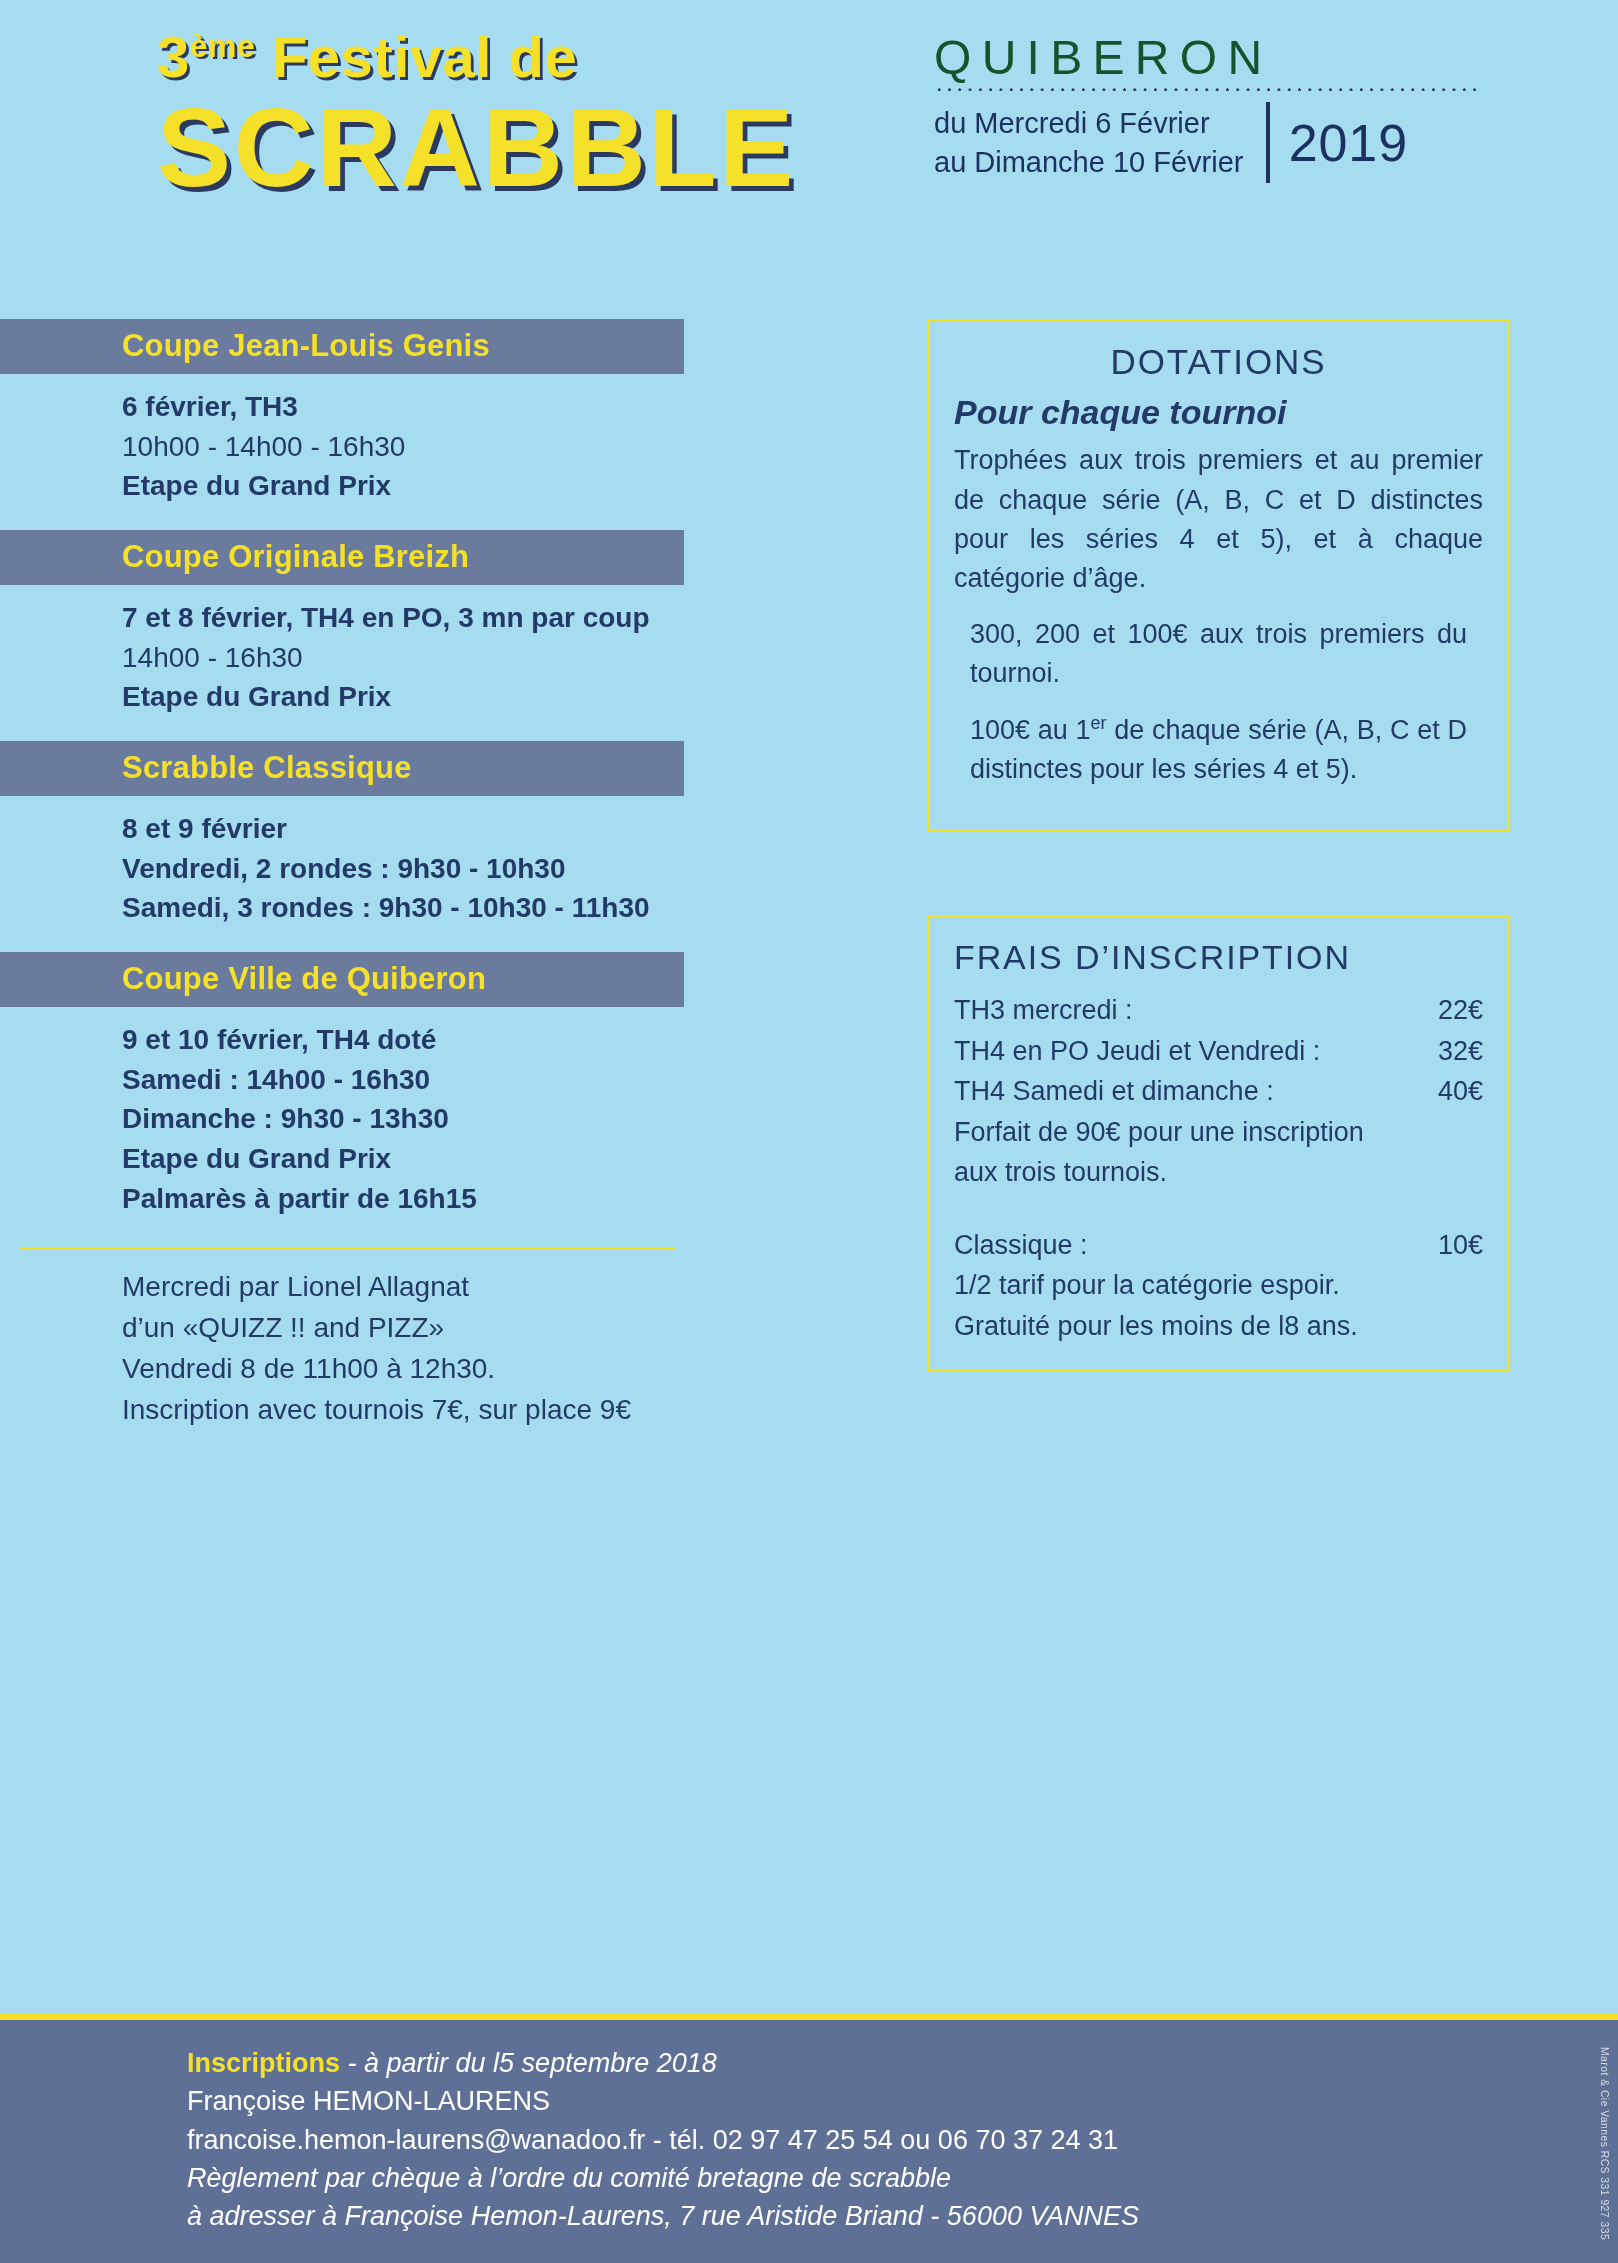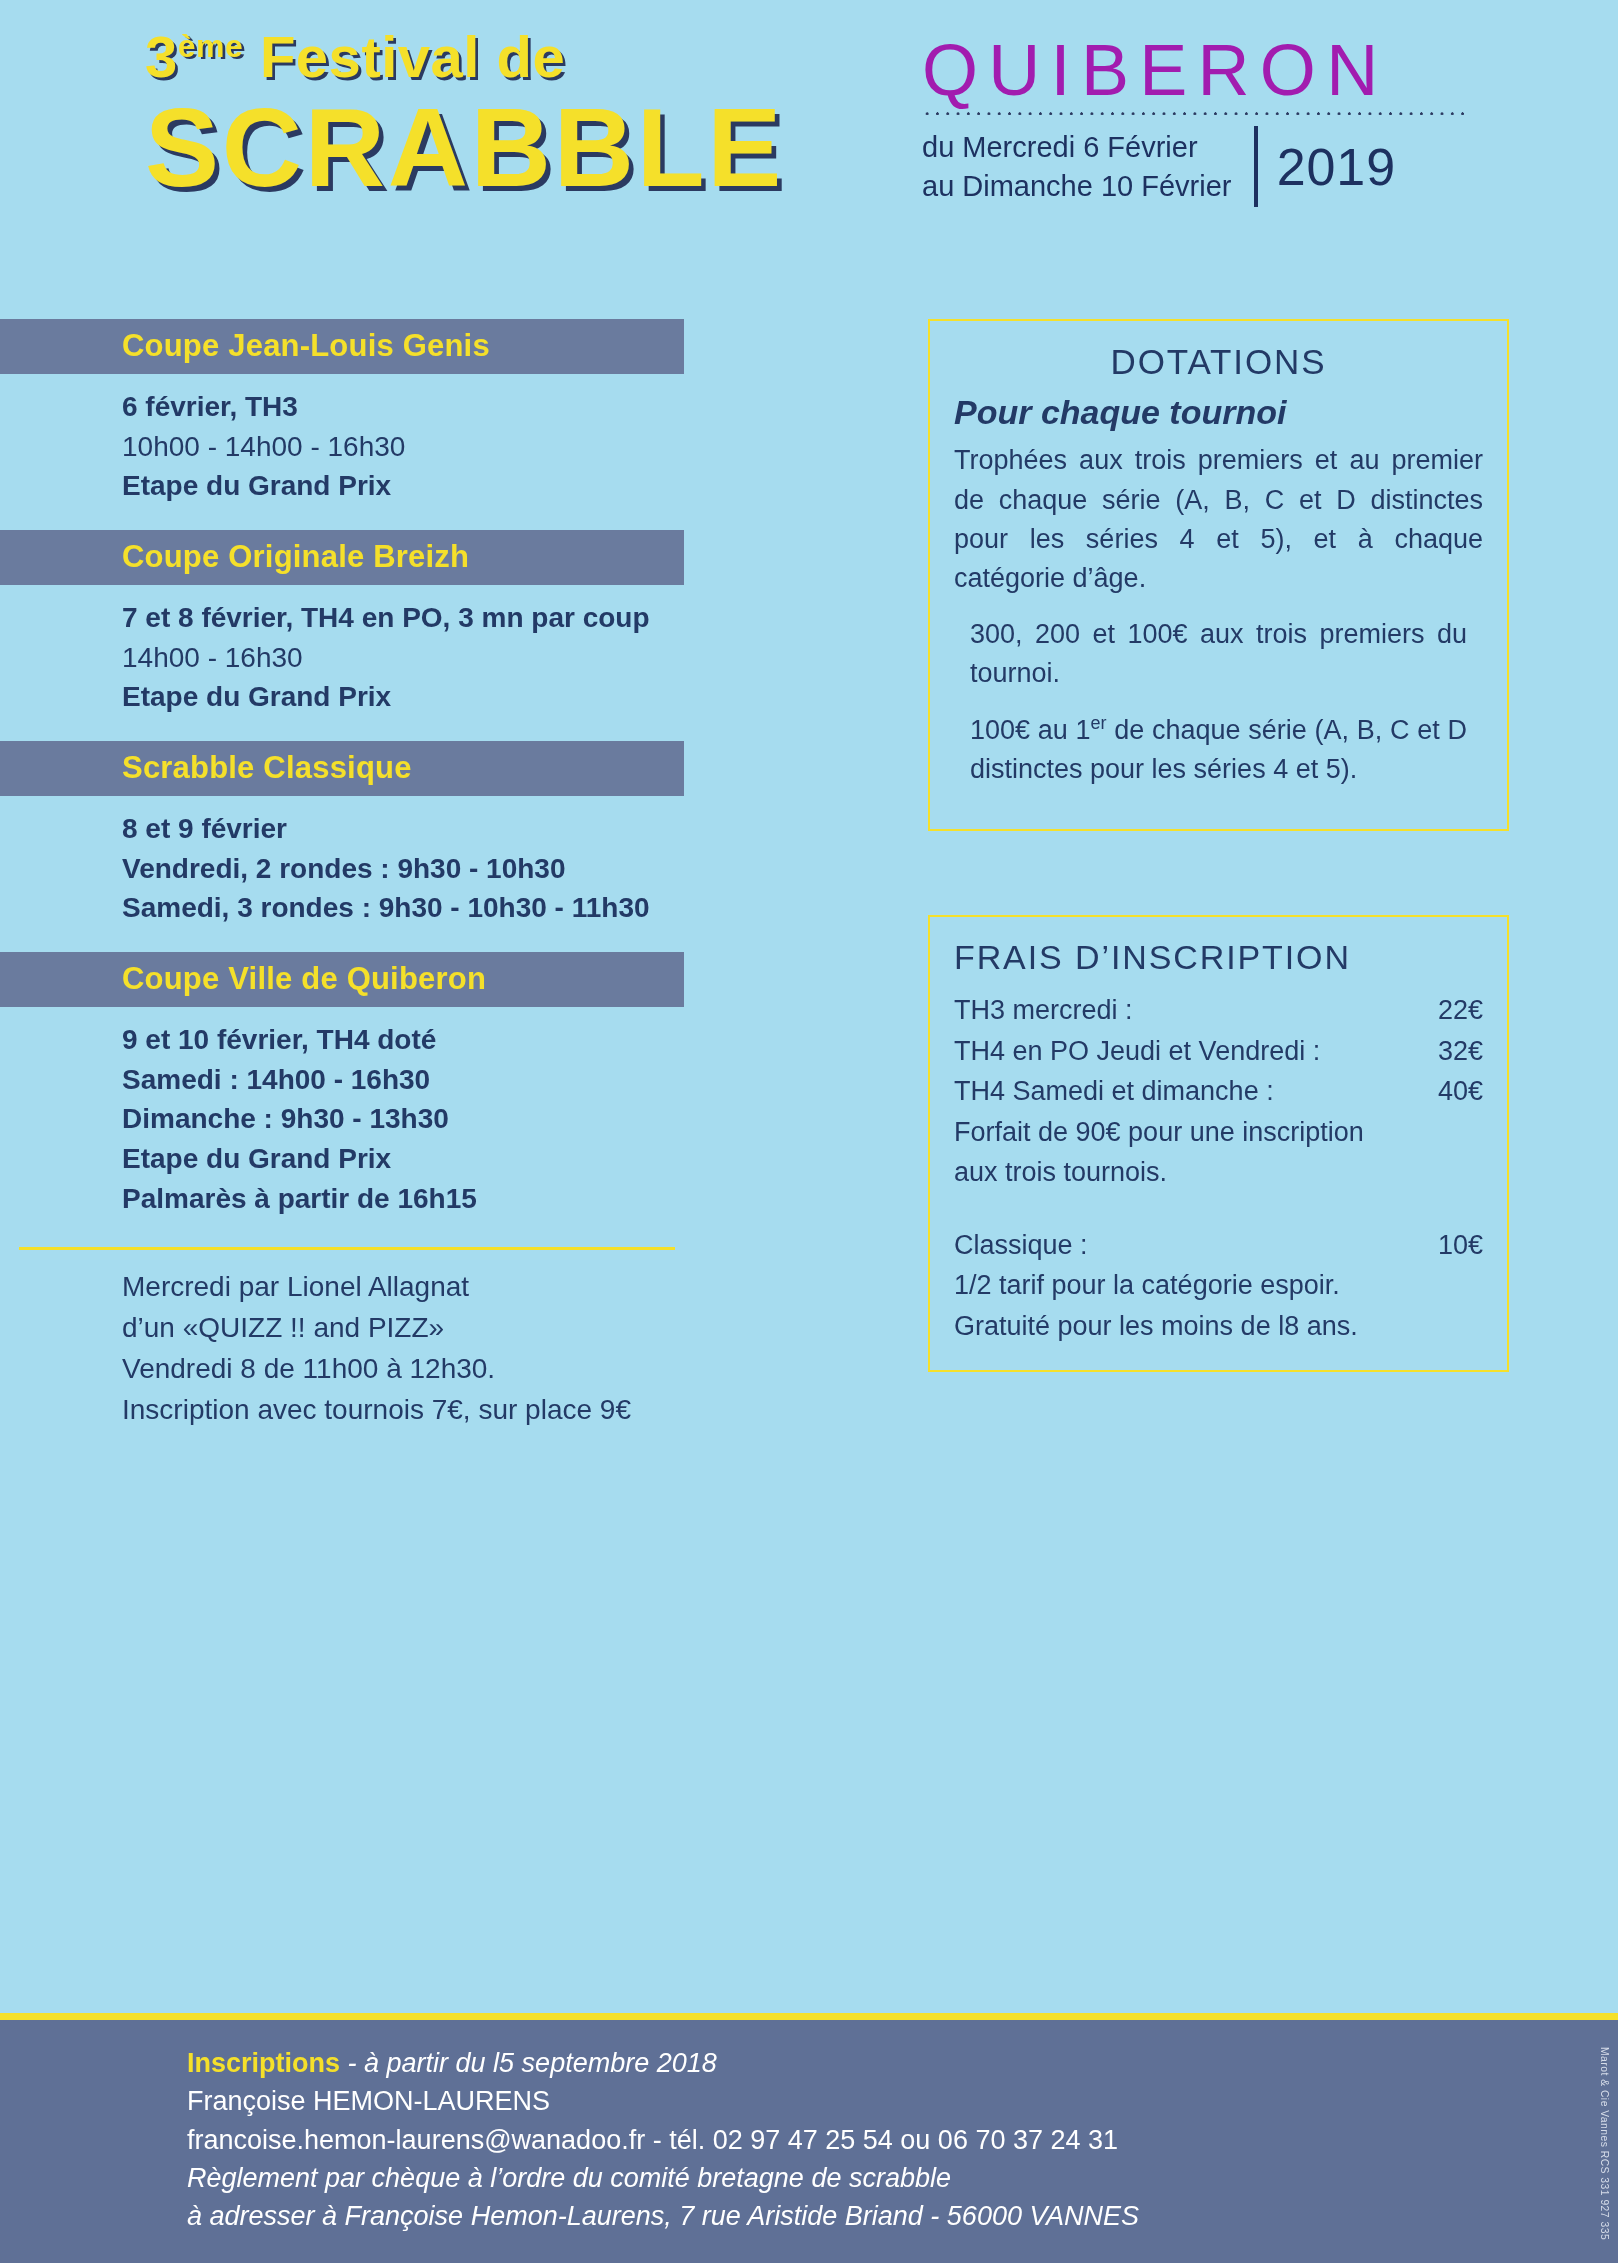--- a/index.html
+++ b/index.html
@@ -18,21 +18,21 @@
   .page {
     position: relative;
     width: 1619px;
     height: 2264px;
     background: #a6dcef;
   }
 
   
   .header {
     position: absolute;
-    top: 0; left: 4px;
+    top: 0; left: 16px;
     width: 1350px;
     height: 281px;
   }
   .title-left {
     position: absolute;
     left: 141px;
     top: 28px;
     width: 750px;
     text-align: left;
   }
@@ -58,23 +58,23 @@
     text-shadow: 4.7px 4.7px 0 #2b3a61;
     margin-top: 3.7px;
   }
   .title-right {
     position: absolute;
     left: 918px;
     top: 34px;
     width: 600px;
   }
   .quiberon {
-    font-size: 72px;
+    font-size: 48px;
     letter-spacing: 10.3px;
-    color: #a21caf;
+    color: #14532d;
     font-weight: 400;
     line-height: 1;
     white-space: nowrap;
   }
   .dotted {
     margin-top: 5.6px;
     height: 3.7px;
     width: 549px;
     background-image: radial-gradient(circle, #2b3a61 1.5px, transparent 1.7px);
     background-size: 10.3px 3.7px;

